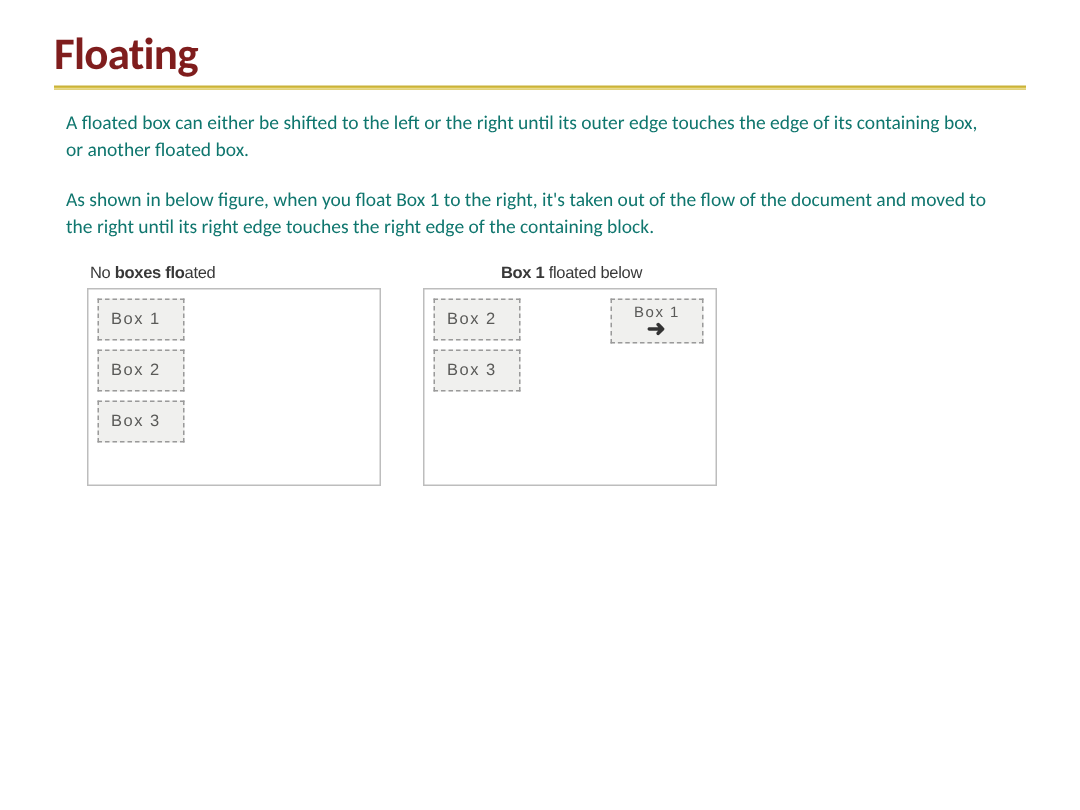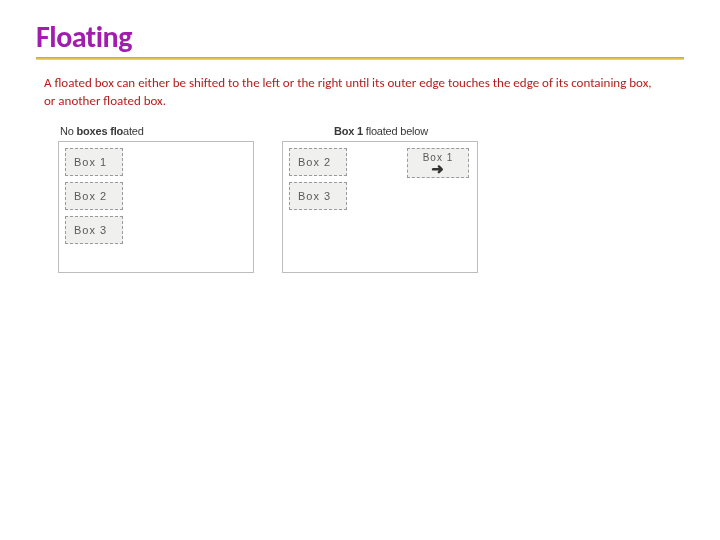--- a/index.html
+++ b/index.html
@@ -12,37 +12,37 @@
     background: #fff;
     color: #222;
   }
   .slide {
     padding: 18px 36px 0 36px;
   }
   .title {
     font-size: 30px;
     font-weight: 700;
     margin: 0 0 2px 0;
-    color: #a21caf;
+    color: #7f1d1d;
     letter-spacing: -0.5px;
   }
   .title-rule {
     height: 3px;
     background: linear-gradient(to bottom, #d9c24a 0 2px, #fff 2px 3px);
     border-top: 1px solid #c9b23a;
     border-bottom: 1px solid #e2d27a;
     margin-bottom: 14px;
   }
   .body {
     padding: 0 8px;
   }
   .para {
     font-size: 13px;
     line-height: 1.35;
-    color: #b91c1c;
+    color: #0f766e;
     margin: 0 0 16px 0;
     max-width: 620px;
   }
   .figures {
     display: flex;
     gap: 14px;
     margin-top: 4px;
   }
   .panel {
     width: 210px;
@@ -102,20 +102,21 @@
 </style>
 </head>
 <body>
 
 <div class="slide">
   <h1 class="title">Floating</h1>
   <div class="title-rule"></div>
 
   <div class="body">
     <p class="para">A floated box can either be shifted to the left or the right until its outer edge touches the edge of its containing box, or another floated box.</p>
+    <p class="para">As shown in below figure, when you float Box 1 to the right, it's taken out of the flow of the document and moved to the right until its right edge touches the right edge of the containing block.</p>
 
     <div class="figures">
 
       <div class="panel">
         <div class="panel-caption">
           <span>No </span><b>boxes flo</b><span>ated</span>
         </div>
         <div class="panel-frame">
           <div class="box box-sm">Box 1</div>
           <div class="box box-sm">Box 2</div>

